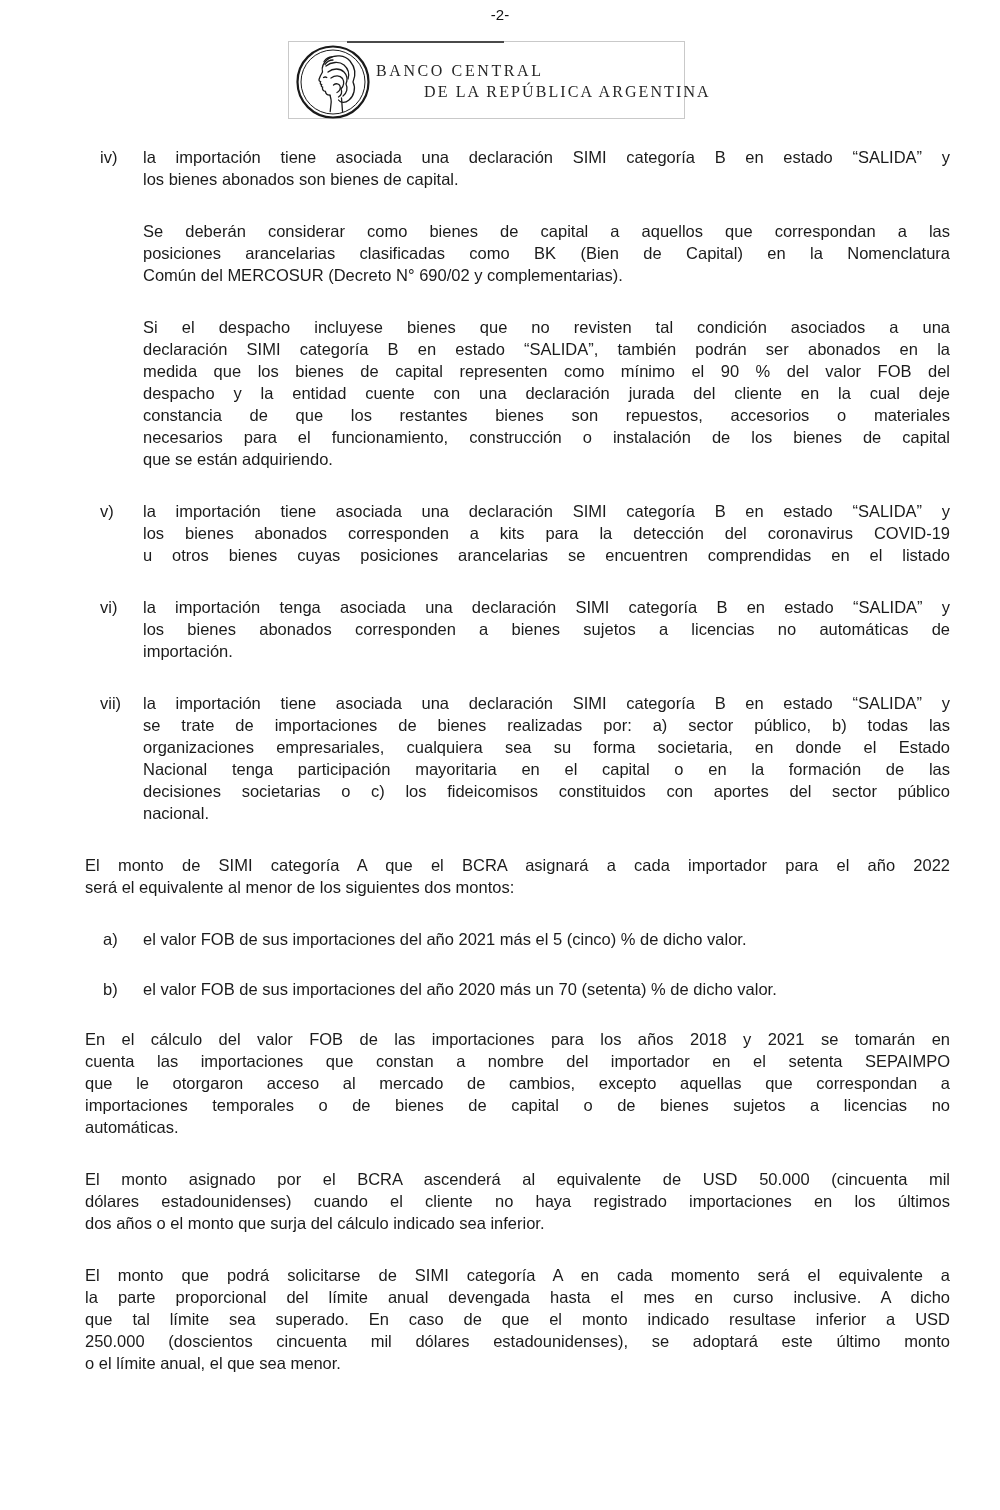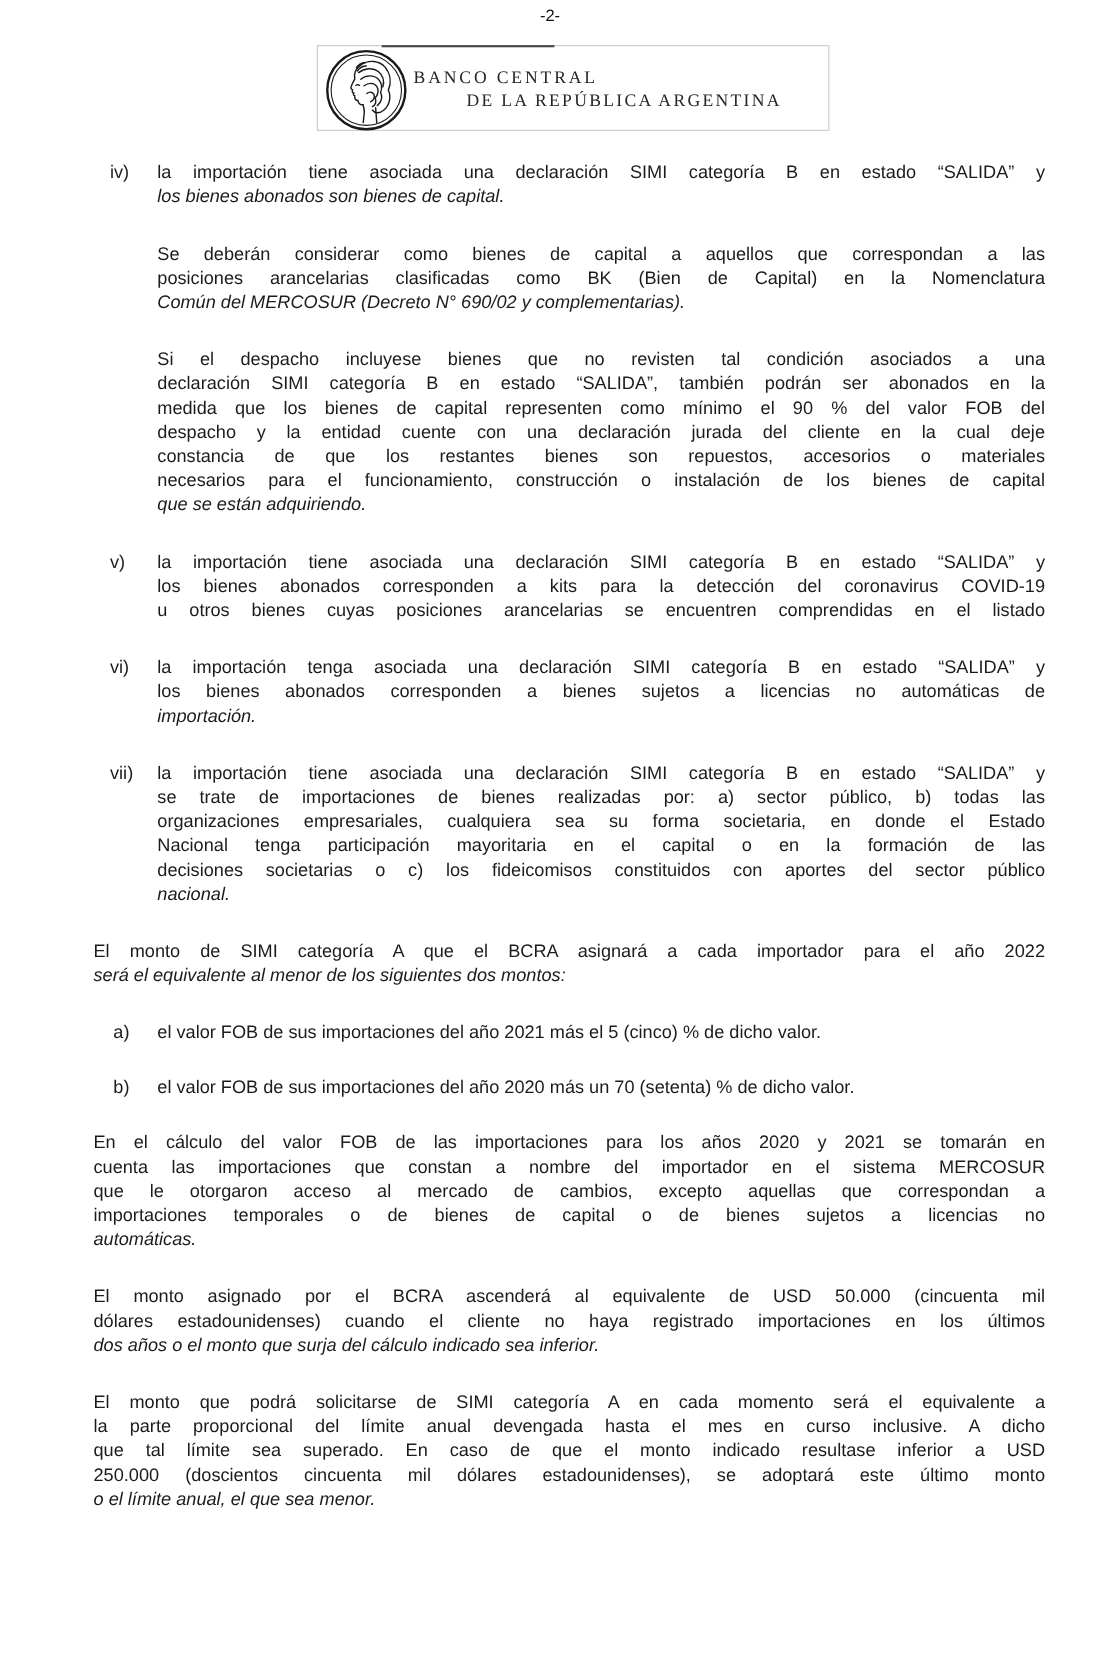--- a/index.html
+++ b/index.html
@@ -11,21 +11,21 @@
     position:relative;
     overflow:hidden;
   }
   .page-number {
     position:absolute; top:6px; left:0; width:1000px;
     text-align:center; font-size:15px; color:#111;
   }
   
   .logo-box {
     position:absolute; left:288px; top:41px;
-    width:466px; height:78px;
+    width:397px; height:78px;
     border:1px solid #c9c9c9;
     background:#ffffff;
     box-sizing:border-box;
   }
   .logo-topline {
     position:absolute; left:58px; top:-1px;
     width:157px; height:2px; background:#4a4a4a;
   }
   .emblem {
     position:absolute; left:6px; top:2px;
@@ -54,21 +54,21 @@
   .li-row { display:flex; }
   .li-label { flex:0 0 58px; padding-left:15px; box-sizing:border-box; }
   .li-body { flex:1 1 auto; min-width:0; }
   .li-body .para { margin-bottom:30px; }
   .li-body .para:last-child { margin-bottom:0; }
   .alpha-row { display:flex; margin-bottom:28px; }
   .alpha-label { flex:0 0 58px; padding-left:18px; box-sizing:border-box; }
   .alpha-text { flex:1 1 auto; }
   
   .tline { text-align:justify; text-align-last:justify; }
-  .tline-last { text-align-last:left;font-style:italic; }
+  .tline-last { text-align-last:left; }
 </style>
 </head>
 <body>
 
 <div class="page-number">-2-</div>
 
 <div class="logo-box">
   <div class="logo-topline"></div>
   <span class="emblem">
     <svg viewBox="0 0 76 76" width="76" height="76" xmlns="http://www.w3.org/2000/svg">
@@ -166,22 +166,22 @@
     <span class="alpha-label">a)</span>
     <div class="alpha-text">el valor FOB de sus importaciones del año 2021 más el 5 (cinco) % de dicho valor.</div>
   </div>
 
   <div class="alpha-row block">
     <span class="alpha-label">b)</span>
     <div class="alpha-text">el valor FOB de sus importaciones del año 2020 más un 70 (setenta) % de dicho valor.</div>
   </div>
 
   <div class="block">
-      <div class="tline">En el cálculo del valor FOB de las importaciones para los años 2020 y 2021 se tomarán en</div>
-      <div class="tline">cuenta las importaciones que constan a nombre del importador en el sistema MERCOSUR</div>
+      <div class="tline">En el cálculo del valor FOB de las importaciones para los años 2018 y 2021 se tomarán en</div>
+      <div class="tline">cuenta las importaciones que constan a nombre del importador en el setenta SEPAIMPO</div>
       <div class="tline">que le otorgaron acceso al mercado de cambios, excepto aquellas que correspondan a</div>
       <div class="tline">importaciones temporales o de bienes de capital o de bienes sujetos a licencias no</div>
       <div class="tline tline-last">automáticas.</div>
     </div>
 
   <div class="block">
       <div class="tline">El monto asignado por el BCRA ascenderá al equivalente de USD 50.000 (cincuenta mil</div>
       <div class="tline">dólares estadounidenses) cuando el cliente no haya registrado importaciones en los últimos</div>
       <div class="tline tline-last">dos años o el monto que surja del cálculo indicado sea inferior.</div>
     </div>

